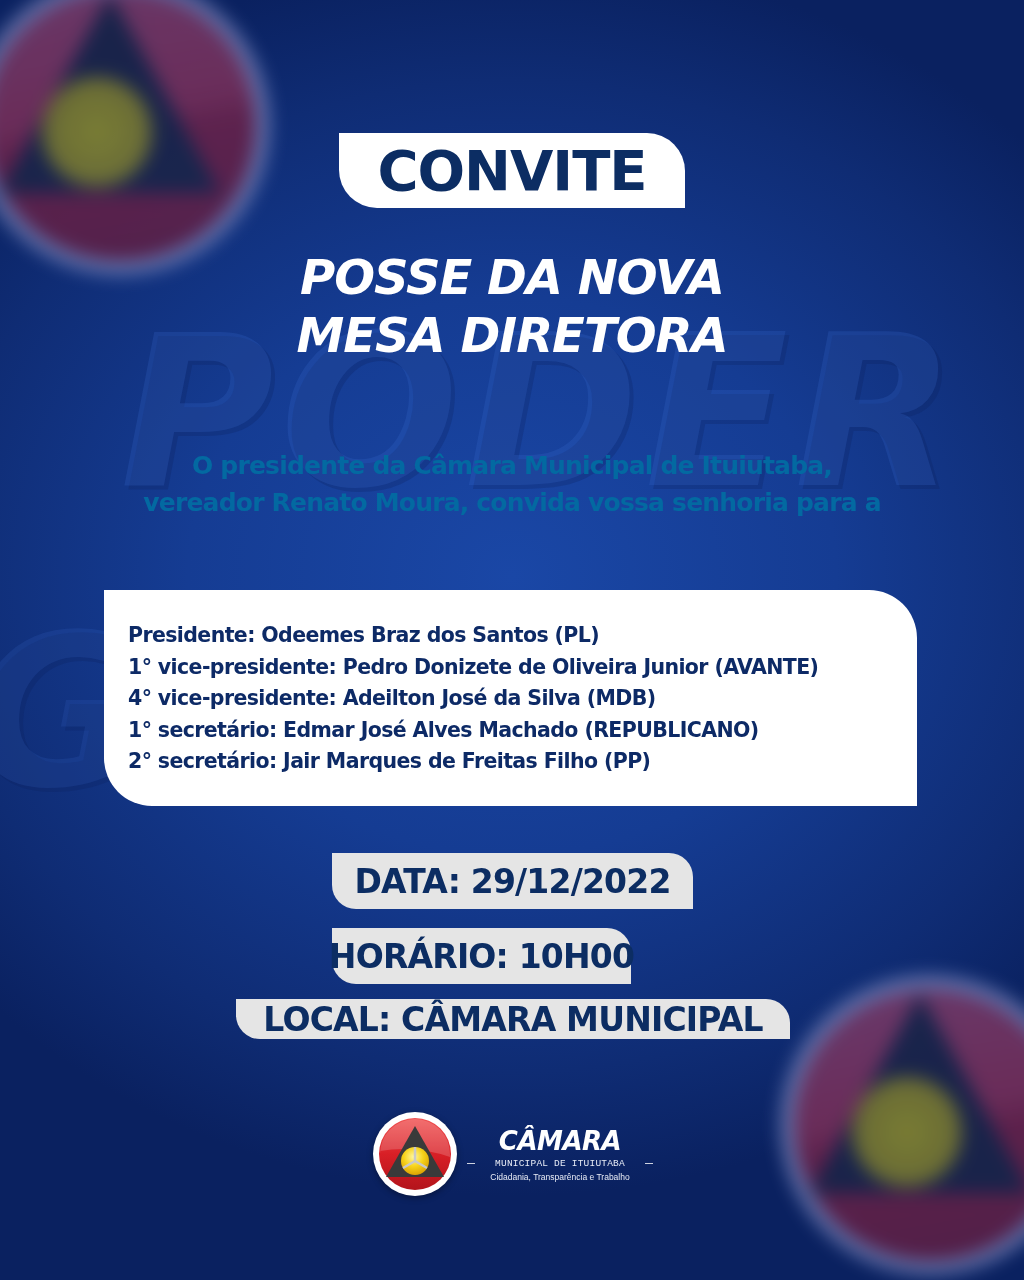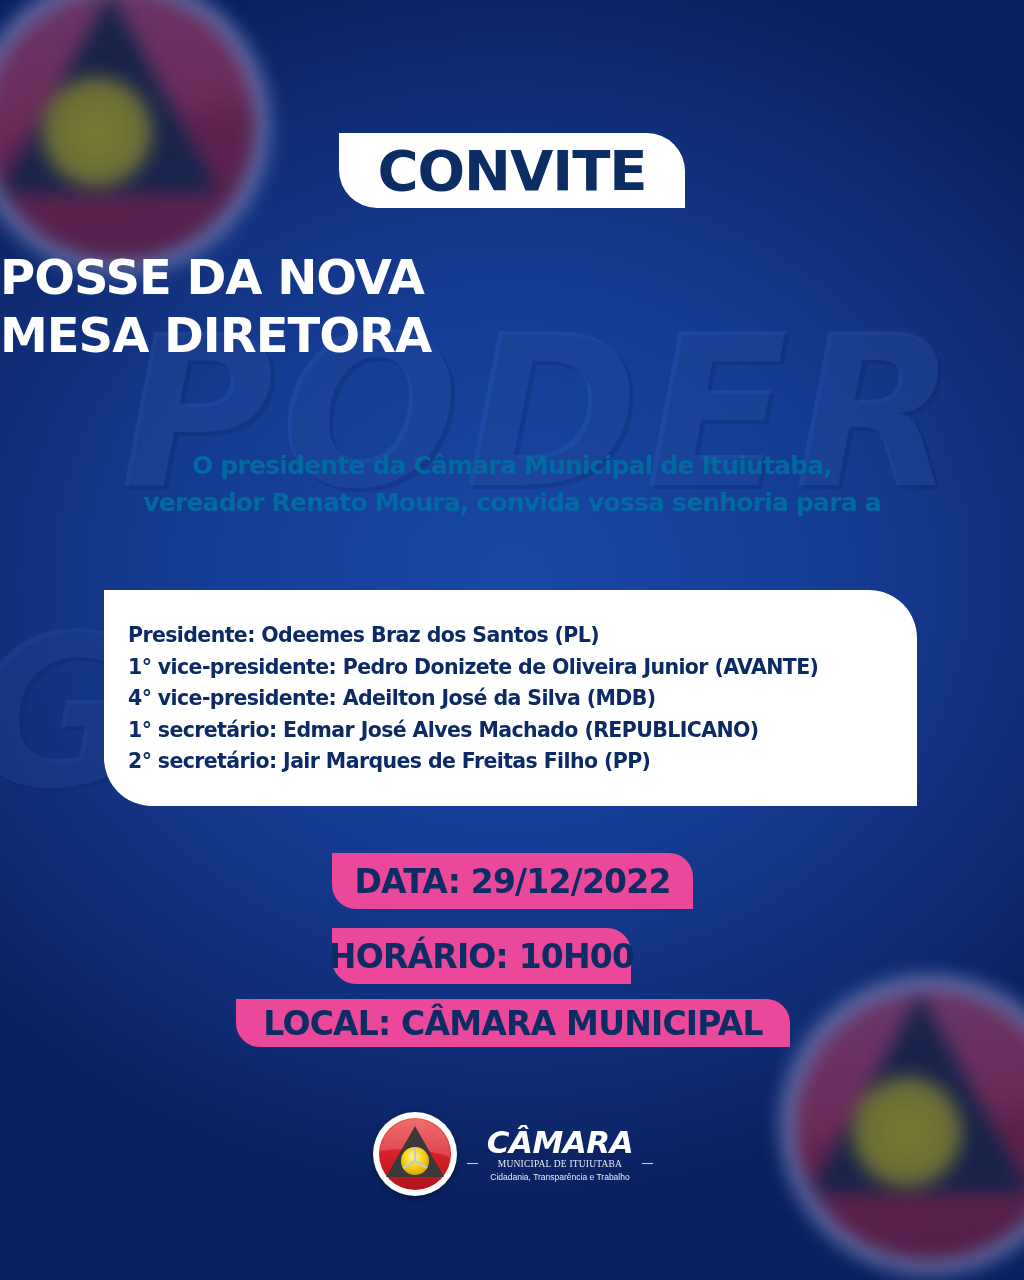--- a/index.html
+++ b/index.html
@@ -61,26 +61,27 @@
     background: #fff;
     border-radius: 0 38px 0 38px;
     color: #0c2d63;
     font-family: "DejaVu Sans", sans-serif;
     font-weight: bold;
     font-size: 56px; letter-spacing: -1px;
     display: flex; align-items: center; justify-content: center;
   }
   .headline {
     position: absolute; left: 0; right: 0; top: 248px;
-    text-align: left;
+    text-align: center;
     font-family: "DejaVu Sans", sans-serif;
     font-weight: bold;
     font-size: 48px; line-height: 58px;
     letter-spacing: -1px;
     color: #fff;
+    font-style: italic;
   }
   .gestao {
     position: absolute; left: 363px; top: 363px;
     width: 298px; height: 48px;
     background: #0d2a66;
     border-radius: 0 22px 0 22px;
     display: flex; align-items: center; justify-content: center;
     font-weight: bold; font-size: 30px; color: #fff;
     letter-spacing: -0.5px;
   }
@@ -103,54 +104,54 @@
   }
   .card .row {
     font-family: "DejaVu Sans", sans-serif;
     font-weight: bold;
     font-size: 20.5px; line-height: 31.5px;
     letter-spacing: -0.6px;
     white-space: nowrap;
   }
   .pill {
     position: absolute;
-    background: #ec4899;
+    background: #e5e5e5;
     color: #0c2d63;
     font-family: "DejaVu Sans", sans-serif;
     font-weight: bold;
     display: flex; align-items: center; justify-content: center;
     letter-spacing: -0.8px;
     white-space: nowrap;
   }
   .pill-date  { left: 332px; top: 853px; width: 361px; height: 56px; border-radius: 0 24px 0 24px; font-size: 33px; }
   .pill-time  { left: 332px; top: 928px; width: 299px; height: 56px; border-radius: 0 24px 0 24px; font-size: 33px; }
-  .pill-place { left: 236px; top: 999px; width: 554px; height: 48px; border-radius: 0 24px 0 24px; font-size: 33px; }
+  .pill-place { left: 236px; top: 999px; width: 554px; height: 40px; border-radius: 0 24px 0 24px; font-size: 33px; }
 
   
   .logo {
     position: absolute; left: 373px; top: 1112px;
     display: flex; align-items: center;
   }
   .logo-emblem {
     width: 84px; height: 84px; border-radius: 50%;
     background: #fff; padding: 5px;
     box-shadow: 0 2px 6px rgba(0,0,0,.35);
   }
   .logo-emblem svg { display: block; }
   .logo-text { margin-left: 10px; width: 186px; text-align: center; }
   .logo-title {
     font-family: "DejaVu Sans", sans-serif;
     font-weight: bold; font-style: italic;
-    font-size: 31px; line-height: 30px; color: #fff;
+    font-size: 26px; line-height: 30px; color: #fff;
     letter-spacing: -0.5px;
   }
   .logo-sub-wrap { display: flex; align-items: center; justify-content: center; margin-top: 2px; }
   .logo-line { flex: 1; height: 1px; background: rgba(255,255,255,.8); }
   .logo-sub {
-    font-family: Liberation Serif, serif;
+    font-family: Liberation Mono, monospace;
     font-size: 9.5px; color: #e8ecf6; margin: 0 20px;
     white-space: nowrap; letter-spacing: .2px;
   }
   .logo-slogan {
     font-family: "Liberation Sans", sans-serif;
     font-size: 8.5px; color: #e8ecf6; margin-top: 3px; white-space: nowrap;
   }
 </style>
 </head>
 <body>

